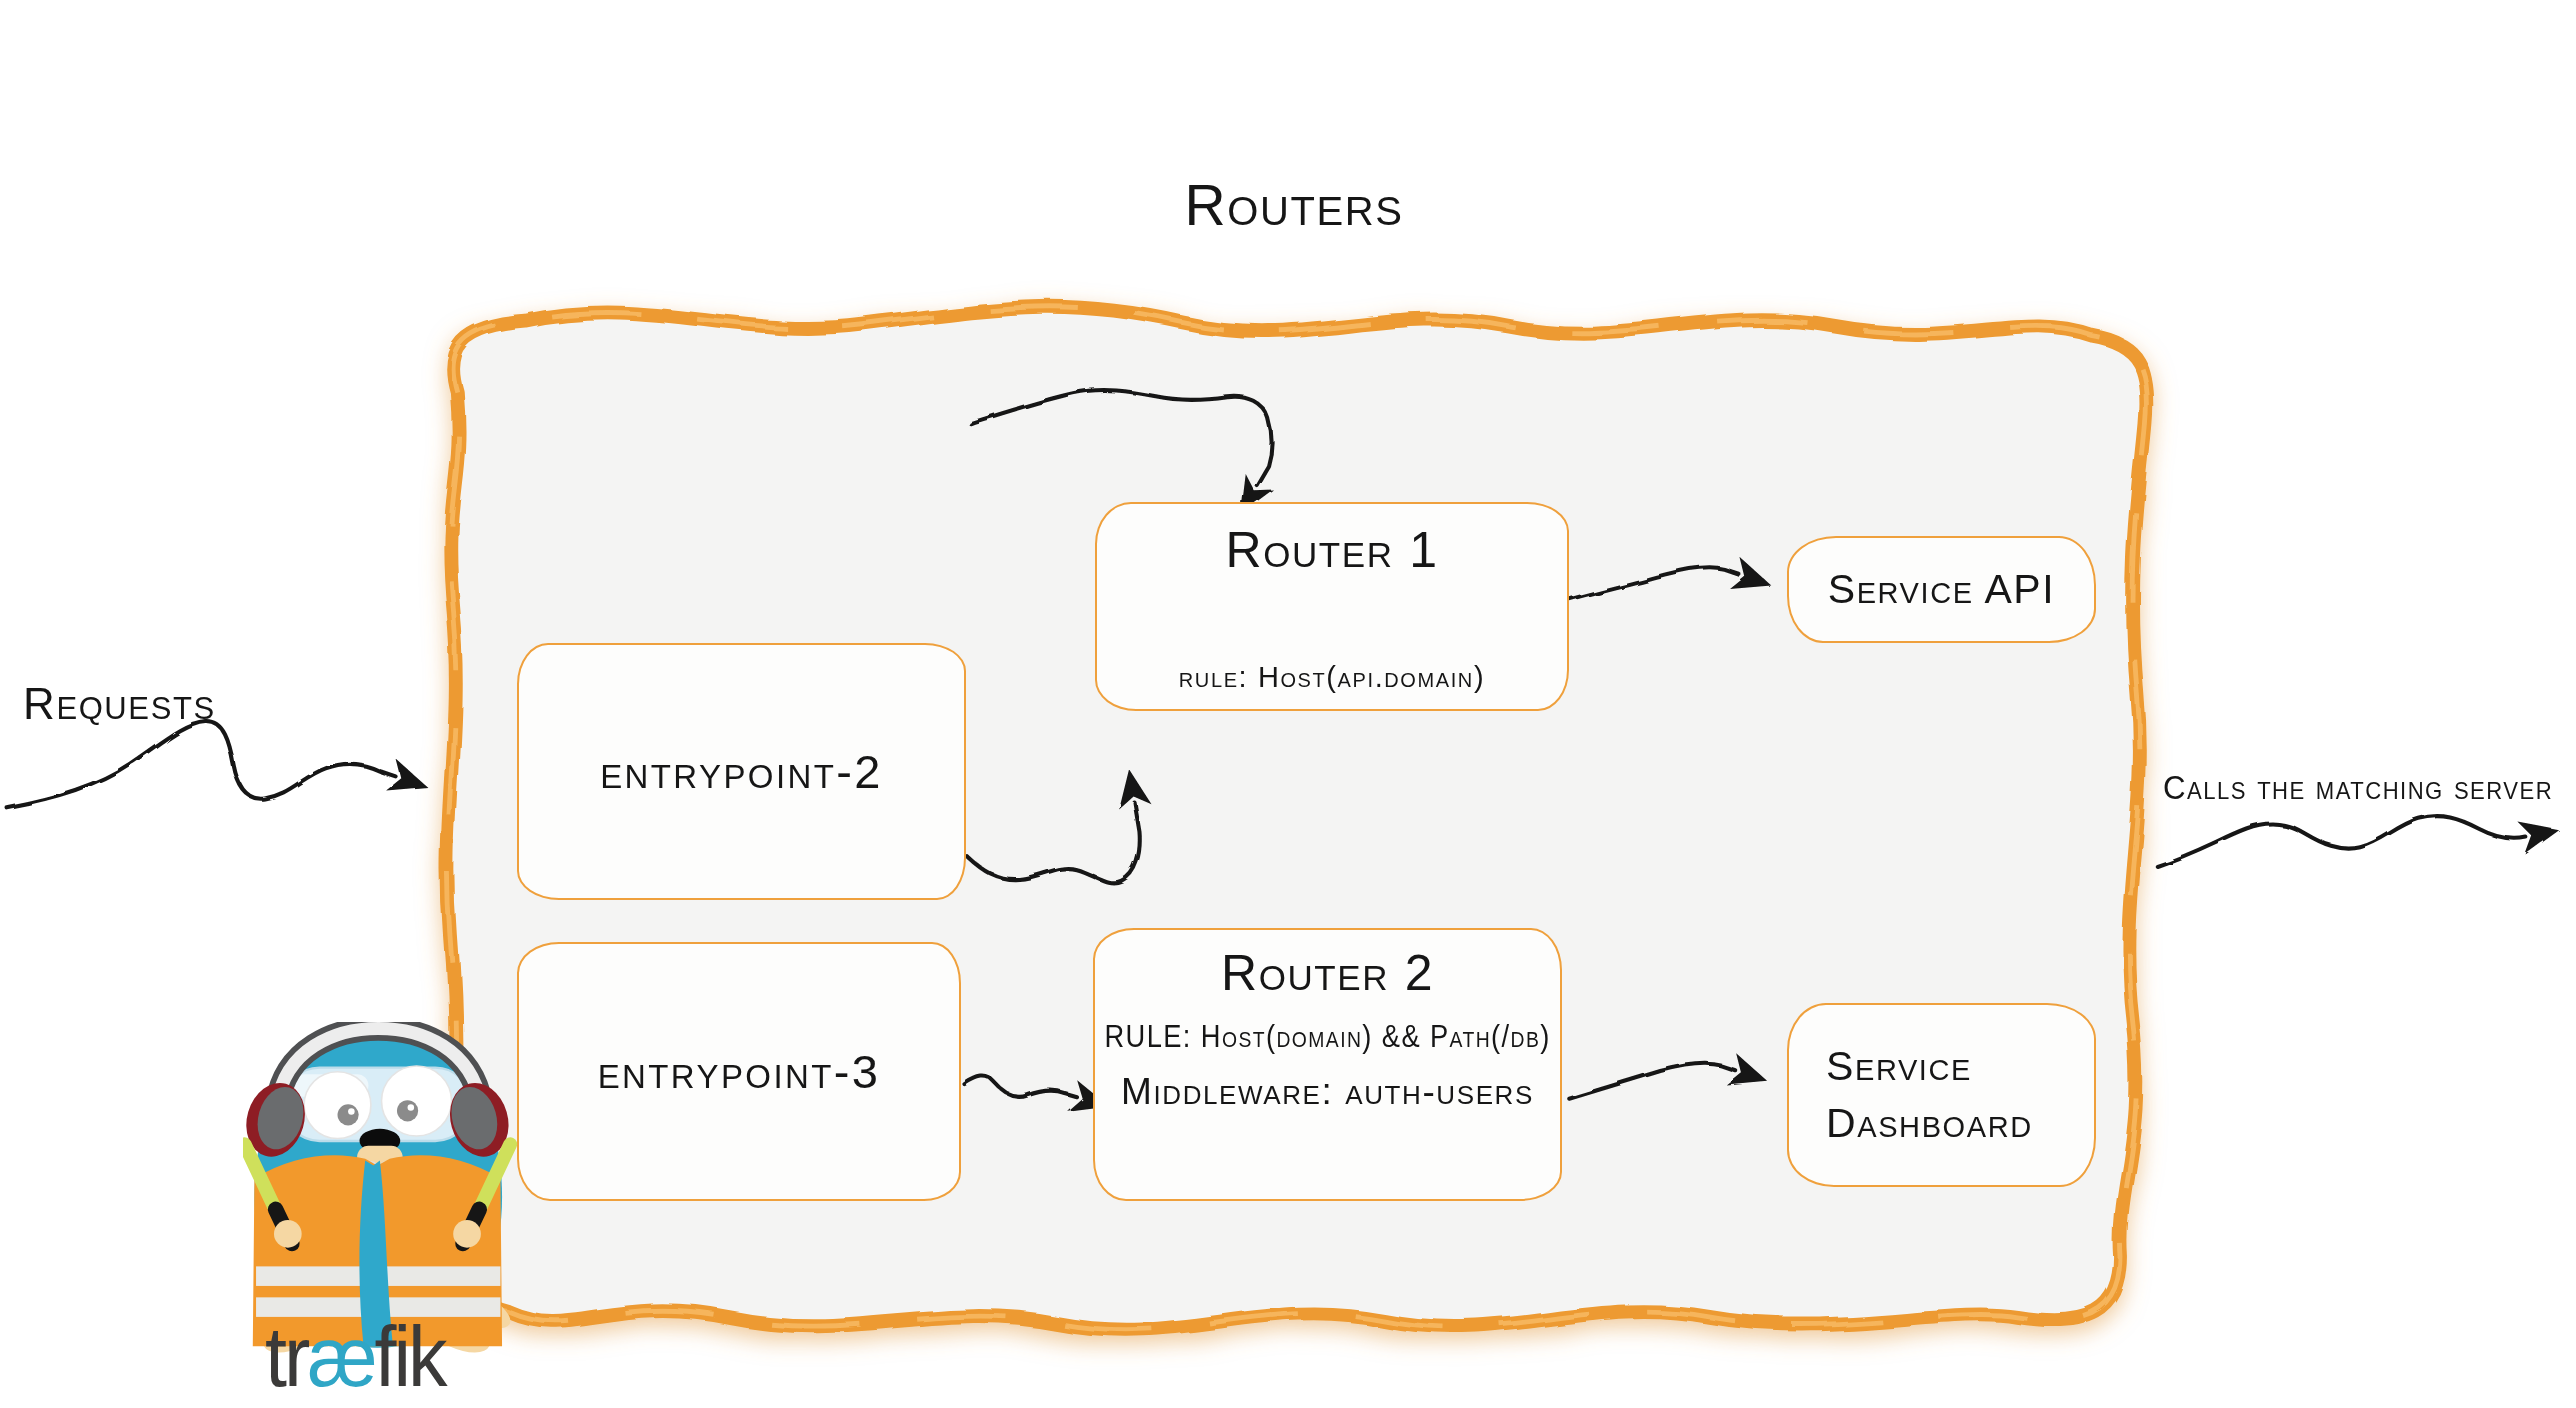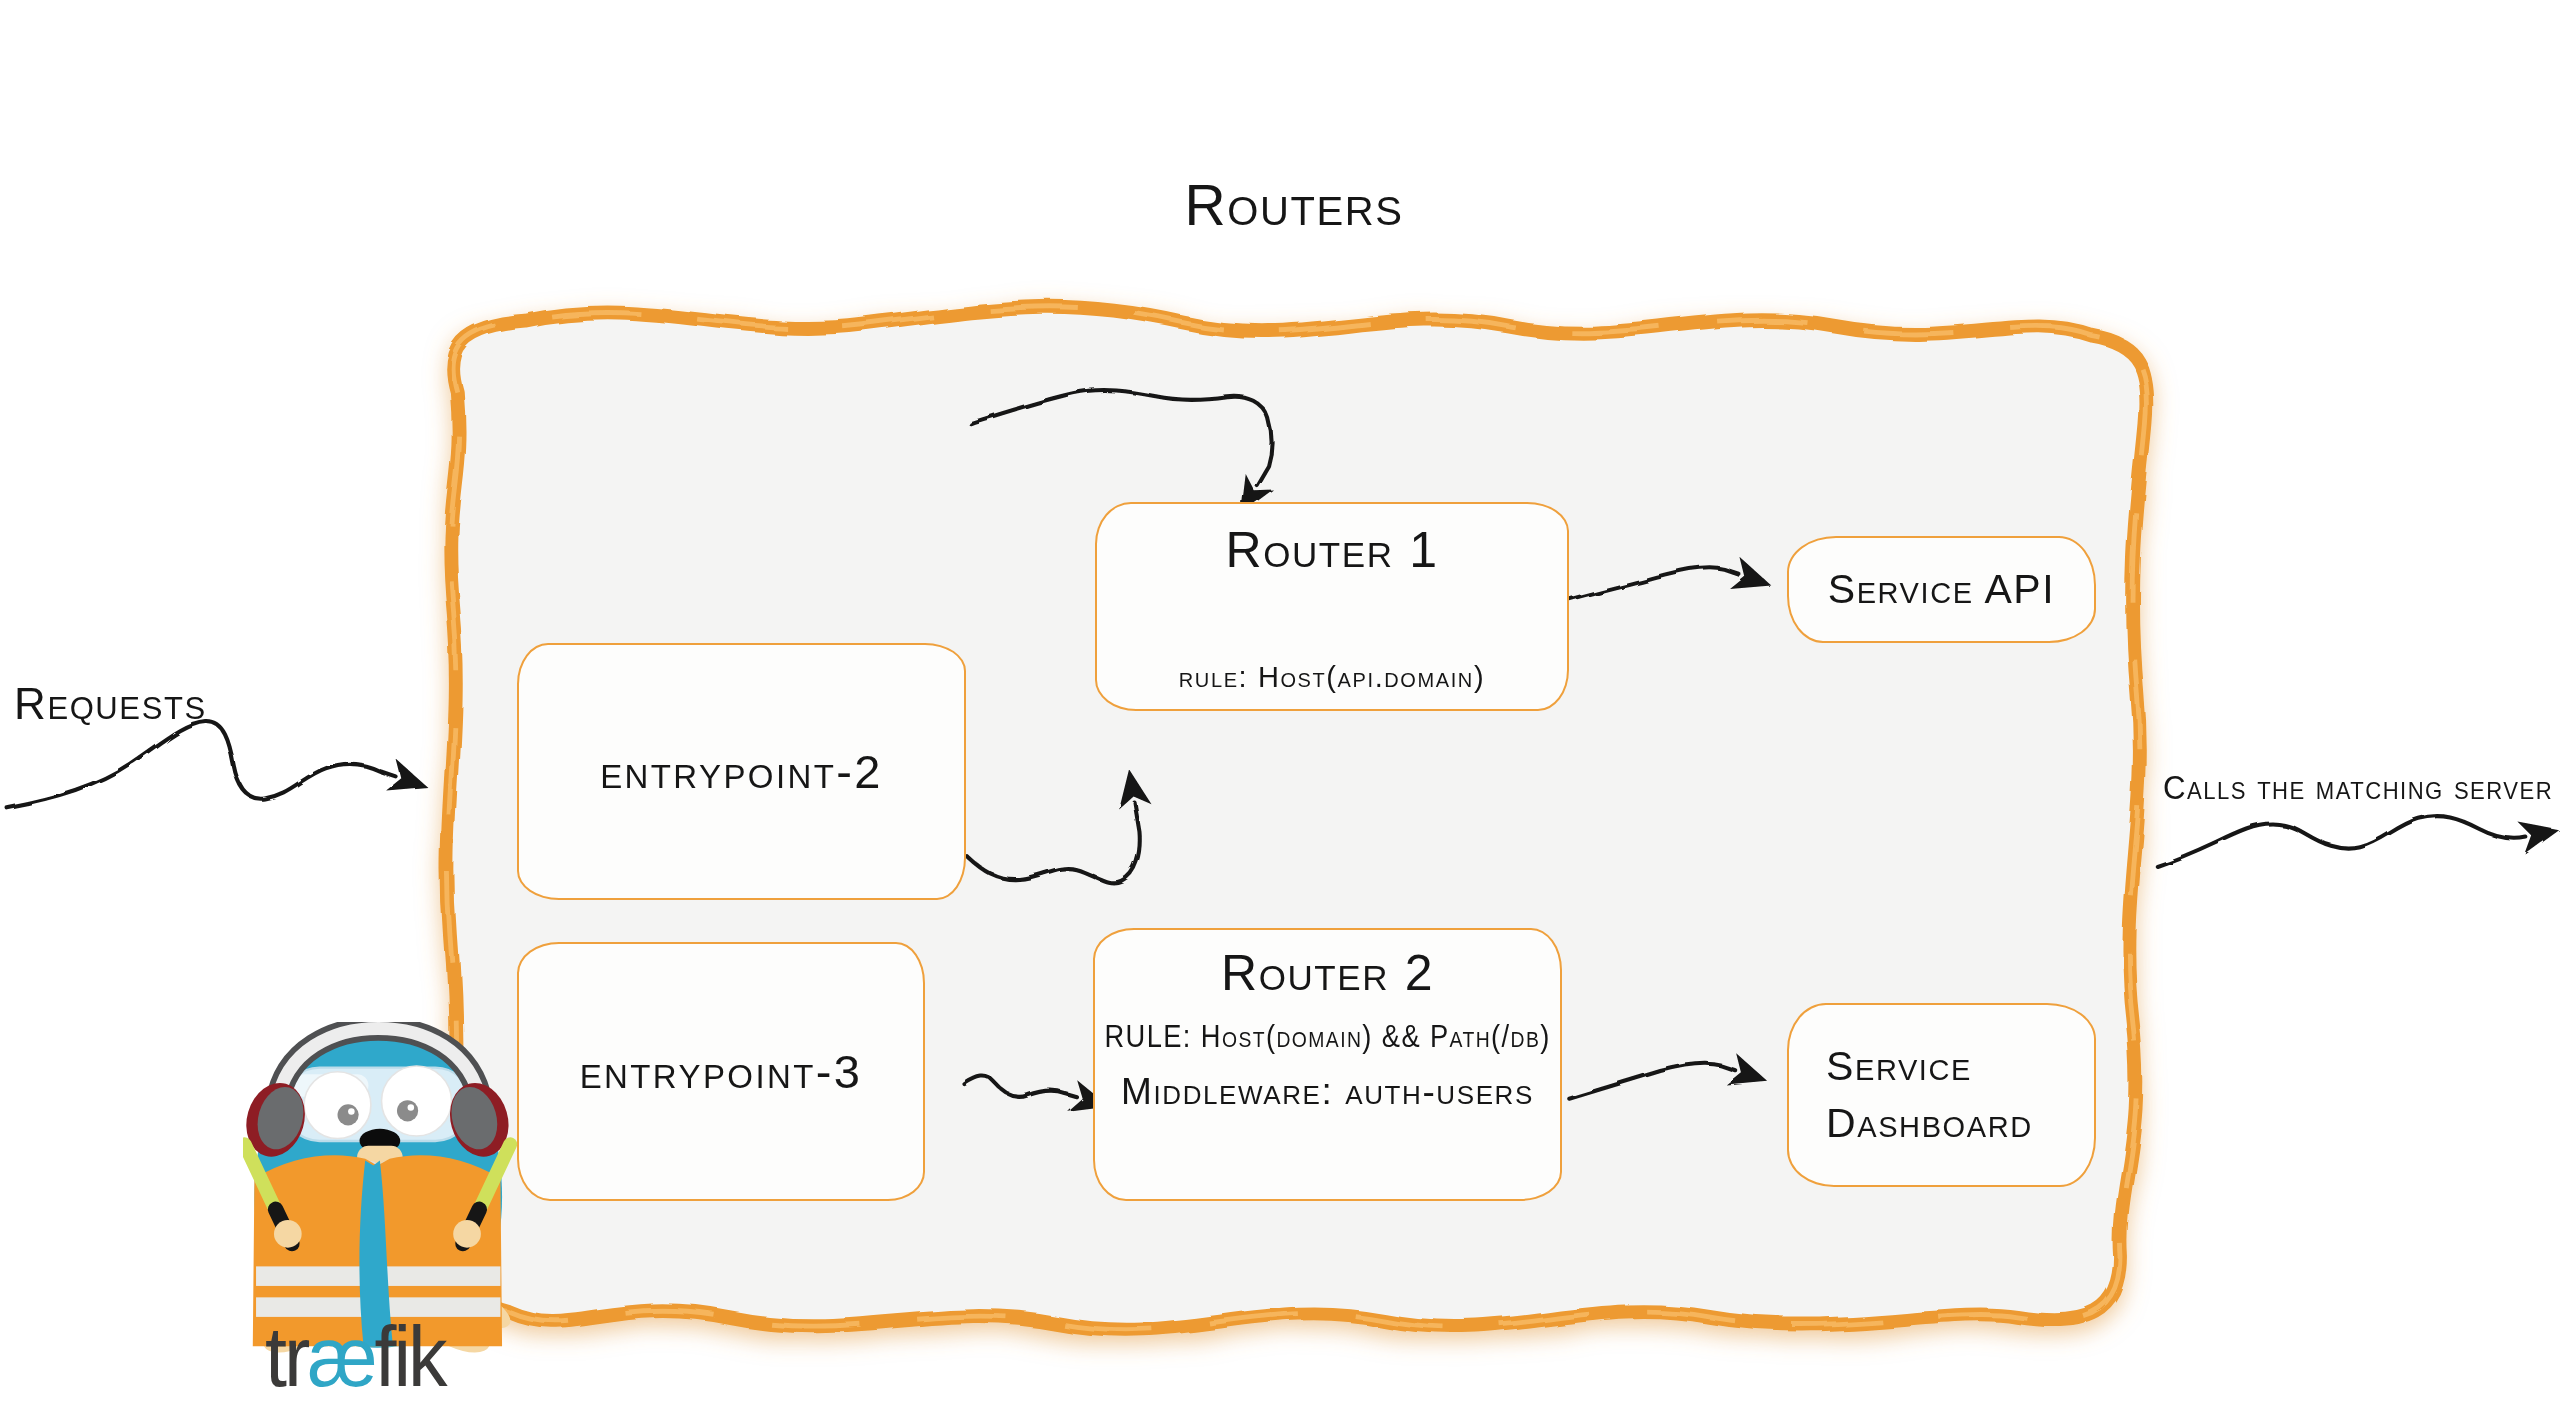--- a/index.html
+++ b/index.html
@@ -5,30 +5,30 @@
   html,body{margin:0;padding:0;background:#ffffff;overflow:hidden;}
   .stage{position:relative;width:2576px;height:1408px;background:#ffffff;
          font-family:"Liberation Sans","DejaVu Sans",sans-serif;color:var(--ink,#161616);}
   svg{display:block;}
   .bgsvg{position:absolute;left:0;top:0;}
 
   
   .hand{font-variant:small-caps;letter-spacing:1.6px;color:var(--ink,#161616);line-height:1;white-space:nowrap;}
 
   .title{position:absolute;left:1123px;top:177px;width:342px;text-align:center;font-size:57px;}
-  .requests-label{position:absolute;left:14px;top:682px;font-size:44px;}
+  .requests-label{position:absolute;left:23px;top:682px;font-size:44px;}
   .calls-label{position:absolute;left:2163px;top:770px;font-size:34px;transform:scaleX(.92);transform-origin:left center;}
 
   .box{position:absolute;background:var(--box-fill,#FDFDFC);
        border:2.4px solid var(--box-border,#EFA03C);
        box-sizing:border-box;display:flex;flex-direction:column;align-items:center;}
   .ep{justify-content:center;}
   .ep1{left:517px;top:396px;width:449px;height:200px;border-radius:37px 31px 42px 28px / 29px 42px 28px 39px;}
   .ep2{left:517px;top:643px;width:449px;height:257px;border-radius:31px 41px 29px 42px / 41px 28px 42px 29px;}
-  .ep3{left:517px;top:942px;width:408px;height:259px;border-radius:42px 29px 37px 33px / 31px 41px 29px 42px;}
+  .ep3{left:517px;top:942px;width:444px;height:259px;border-radius:42px 29px 37px 33px / 31px 41px 29px 42px;}
   .ep .lbl{font-size:47px;letter-spacing:2.4px;}
 
   .r1{left:1095px;top:502px;width:474px;height:209px;border-radius:36px 42px 31px 41px / 42px 29px 41px 31px;
       justify-content:flex-start;padding-top:21px;}
   .r2{left:1093px;top:928px;width:469px;height:273px;border-radius:41px 31px 42px 33px / 31px 42px 29px 41px;
       justify-content:flex-start;padding-top:18px;}
   .router-name{font-size:50px;}
   .r1-rule{font-size:29px;margin-top:88px;}
   .r2-rule{font-size:31px;margin-top:23px;transform:scaleX(.88);}
   .r2-mw{font-size:37px;margin-top:21px;}

